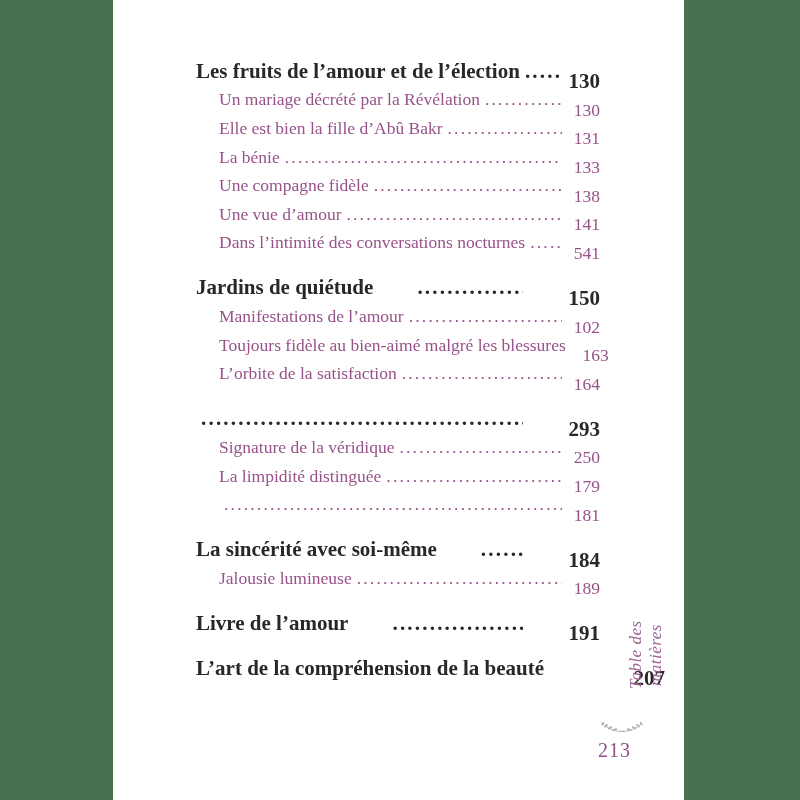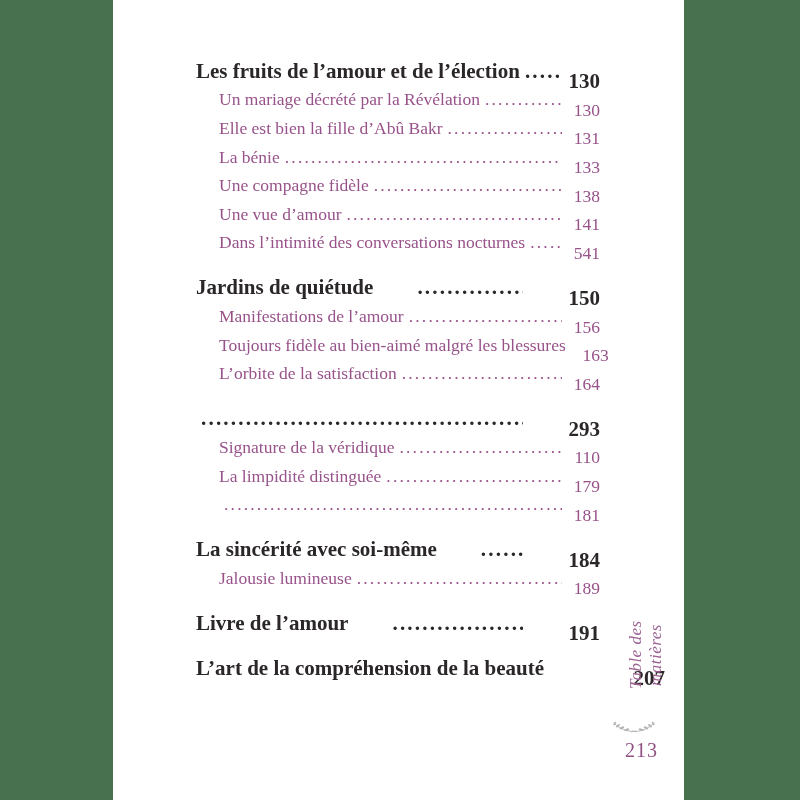--- a/index.html
+++ b/index.html
@@ -76,21 +76,21 @@
     letter-spacing:0.5px;
     color:var(--side);
     text-align:center;
   }
   .footer-block{
     position:absolute;
     left:485px;top:721px;
     width:60px;
     display:flex;
     flex-direction:column;
-    align-items:flex-end;
+    align-items:flex-start;
   }
   .ornament{display:block;margin-bottom:3px;}
   .folio{
     font-size:20px;
     color:var(--folio);
     letter-spacing:1px;
   }
 </style>
 </head>
 <body>
@@ -134,40 +134,40 @@
     <span class="pg">541</span>
   </div>
       <div class="row lvl1">
     <span class="label">Jardins de quiétude</span>
     <span class="dots"></span>
     <span class="pg">150</span>
   </div>
       <div class="row lvl2">
     <span class="label">Manifestations de l’amour</span>
     <span class="dots"></span>
-    <span class="pg">156</span>
+    <span class="pg">102</span>
   </div>
       <div class="row lvl2">
     <span class="label">Toujours fidèle au bien-aimé malgré les blessures</span>
     <span class="dots"></span>
     <span class="pg">163</span>
   </div>
       <div class="row lvl2">
     <span class="label">L’orbite de la satisfaction</span>
     <span class="dots"></span>
     <span class="pg">164</span>
   </div>
       <div class="row lvl1">
     <span class="dots"></span>
     <span class="pg">293</span>
   </div>
       <div class="row lvl2">
     <span class="label">Signature de la véridique</span>
     <span class="dots"></span>
-    <span class="pg">110</span>
+    <span class="pg">250</span>
   </div>
       <div class="row lvl2">
     <span class="label">La limpidité distinguée</span>
     <span class="dots"></span>
     <span class="pg">179</span>
   </div>
       <div class="row lvl2">
     <span class="dots"></span>
     <span class="pg">181</span>
   </div>

